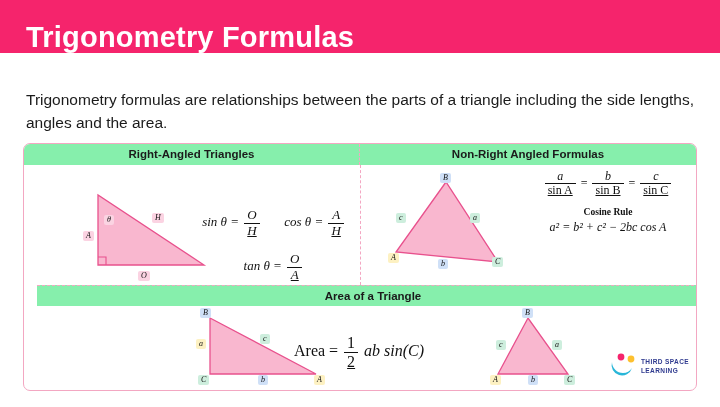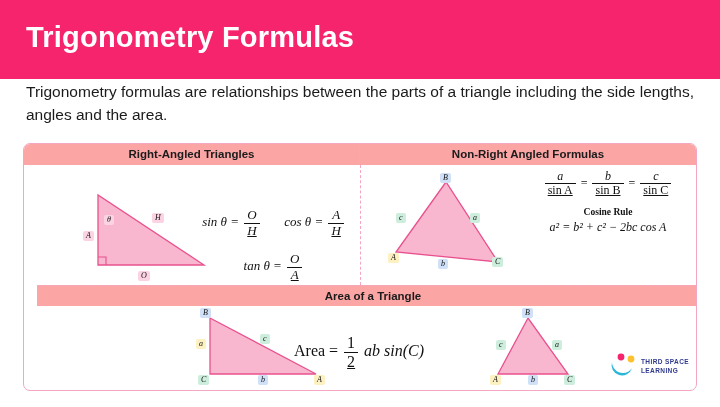--- a/index.html
+++ b/index.html
@@ -18,39 +18,39 @@
     width: 720px;
     height: 407px;
     box-sizing: border-box;
   }
 
   
   .header-band {
     position: absolute;
     left: 0; top: 0;
     width: 720px;
-    height: 79px;
+    height: 53px;
     background: #f5246c;
   }
   .header-title {
     position: absolute;
     left: 26px;
     top: 21px;
     font-size: 29px;
     font-weight: bold;
     color: #ffffff;
     letter-spacing: 0.2px;
     white-space: nowrap;
   }
 
   
   .intro {
     position: absolute;
     left: 26px;
-    top: 80px;
+    top: 88px;
     width: 672px;
     font-size: 15.5px;
     line-height: 1.5;
     color: #1b1b1b;
   }
 
   
   .panel {
     position: absolute;
     left: 23px;
@@ -61,21 +61,21 @@
     border-radius: 7px;
     box-sizing: border-box;
     background: #ffffff;
     overflow: hidden;
   }
   .strip {
     position: absolute;
     left: 0;
     width: 100%;
     height: 21px;
-    background: #fca5a5;
+    background: #86efac;
     text-align: center;
     font-size: 11.5px;
     font-weight: bold;
     color: #1b1b1b;
     line-height: 21px;
   }
   .strip.top-left {
     left: 0; top: 0; width: 50%;
     border-right: 1px dashed #f3a7c2;
     box-sizing: border-box;

